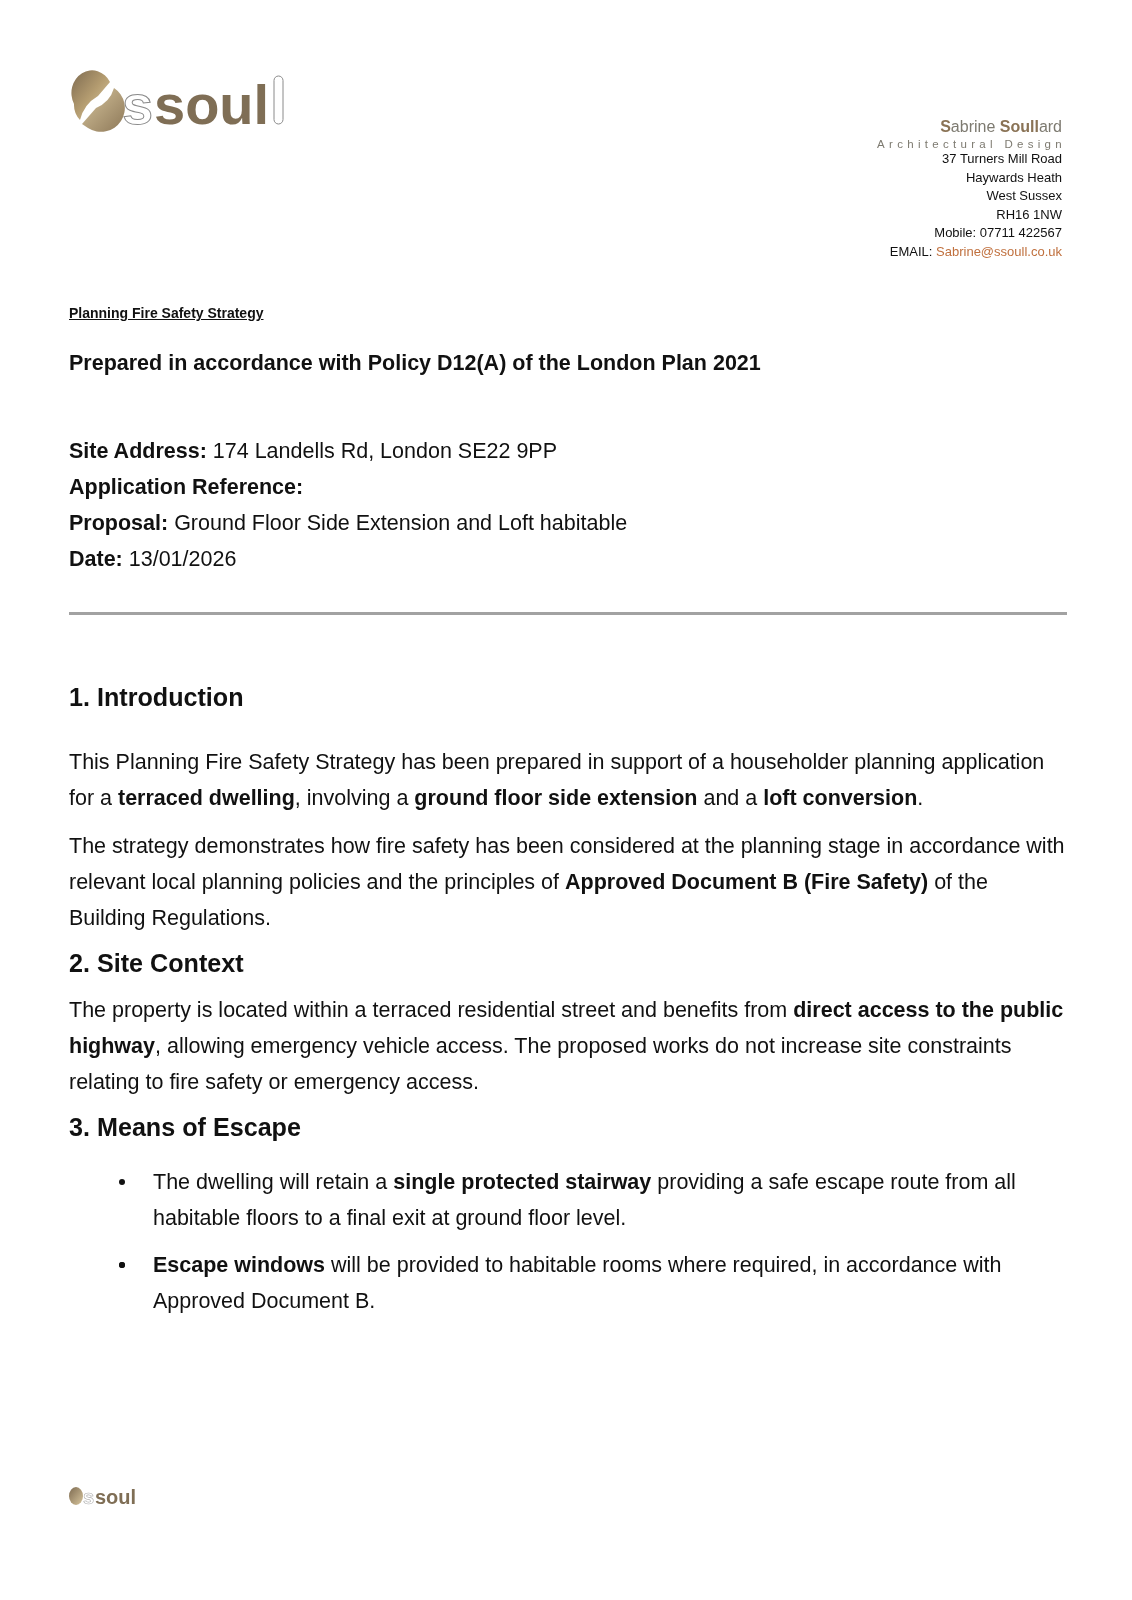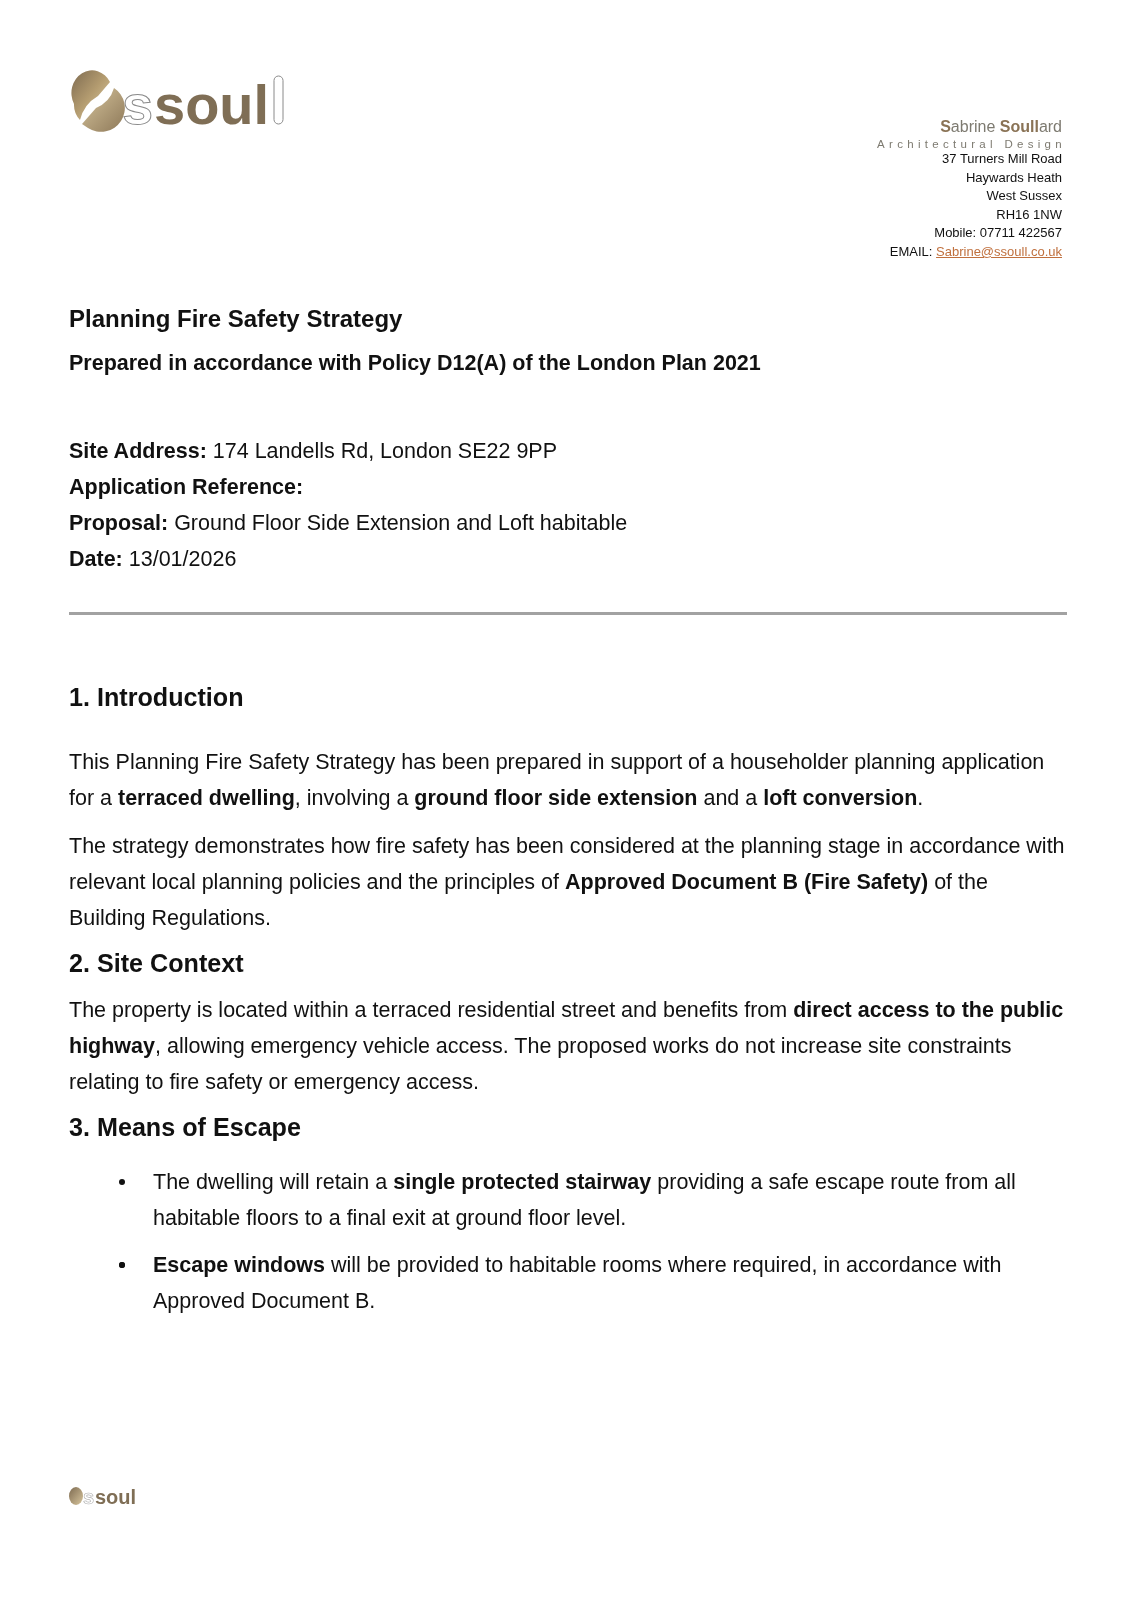--- a/index.html
+++ b/index.html
@@ -13,24 +13,24 @@
     .footer-logo { position: absolute; left: 68px; top: 1484px; width: 80px; height: 24px; }
     .footer-logo svg { width: 100%; height: 100%; }
 
     
     .contact { position: absolute; right: 70px; top: 118px; text-align: right; }
     .contact .name { font-size: 16px; color: #7d7a70; }
     .contact .name b { color: #8a7356; font-weight: 600; }
     .contact .name .first-s { color: #8a7356; font-weight: 600; }
     .contact .tagline { font-size: 11.5px; letter-spacing: 4.3px; color: #7d7a70; margin-top: 2px; margin-right: -4px; }
     .contact .addr { font-size: 13px; line-height: 18.6px; color: #111; }
-    .contact .email-link { color: #c0703e; text-decoration: underline; }
+    .contact .email-link { color: #c0703e; }
 
     
-    .title1 { position: absolute; left: 69px; top: 305px; font-size: 24px; font-weight: bold; }
+    .title1 { position: absolute; left: 69px; top: 305px; font-size: 14px; font-weight: bold; text-decoration: underline; }
     .title2 { position: absolute; left: 69px; top: 351px; font-size: 21.5px; font-weight: bold; }
 
     
     .meta { position: absolute; left: 69px; top: 433px; font-size: 21.5px; line-height: 36px; }
     .meta .row b { font-weight: bold; }
 
     .divider { position: absolute; left: 69px; width: 998px; top: 612px; height: 3px; background: #a2a2a2; }
 
     
     .body { position: absolute; left: 69px; width: 1000px; top: 682px; font-size: 21.5px; }

